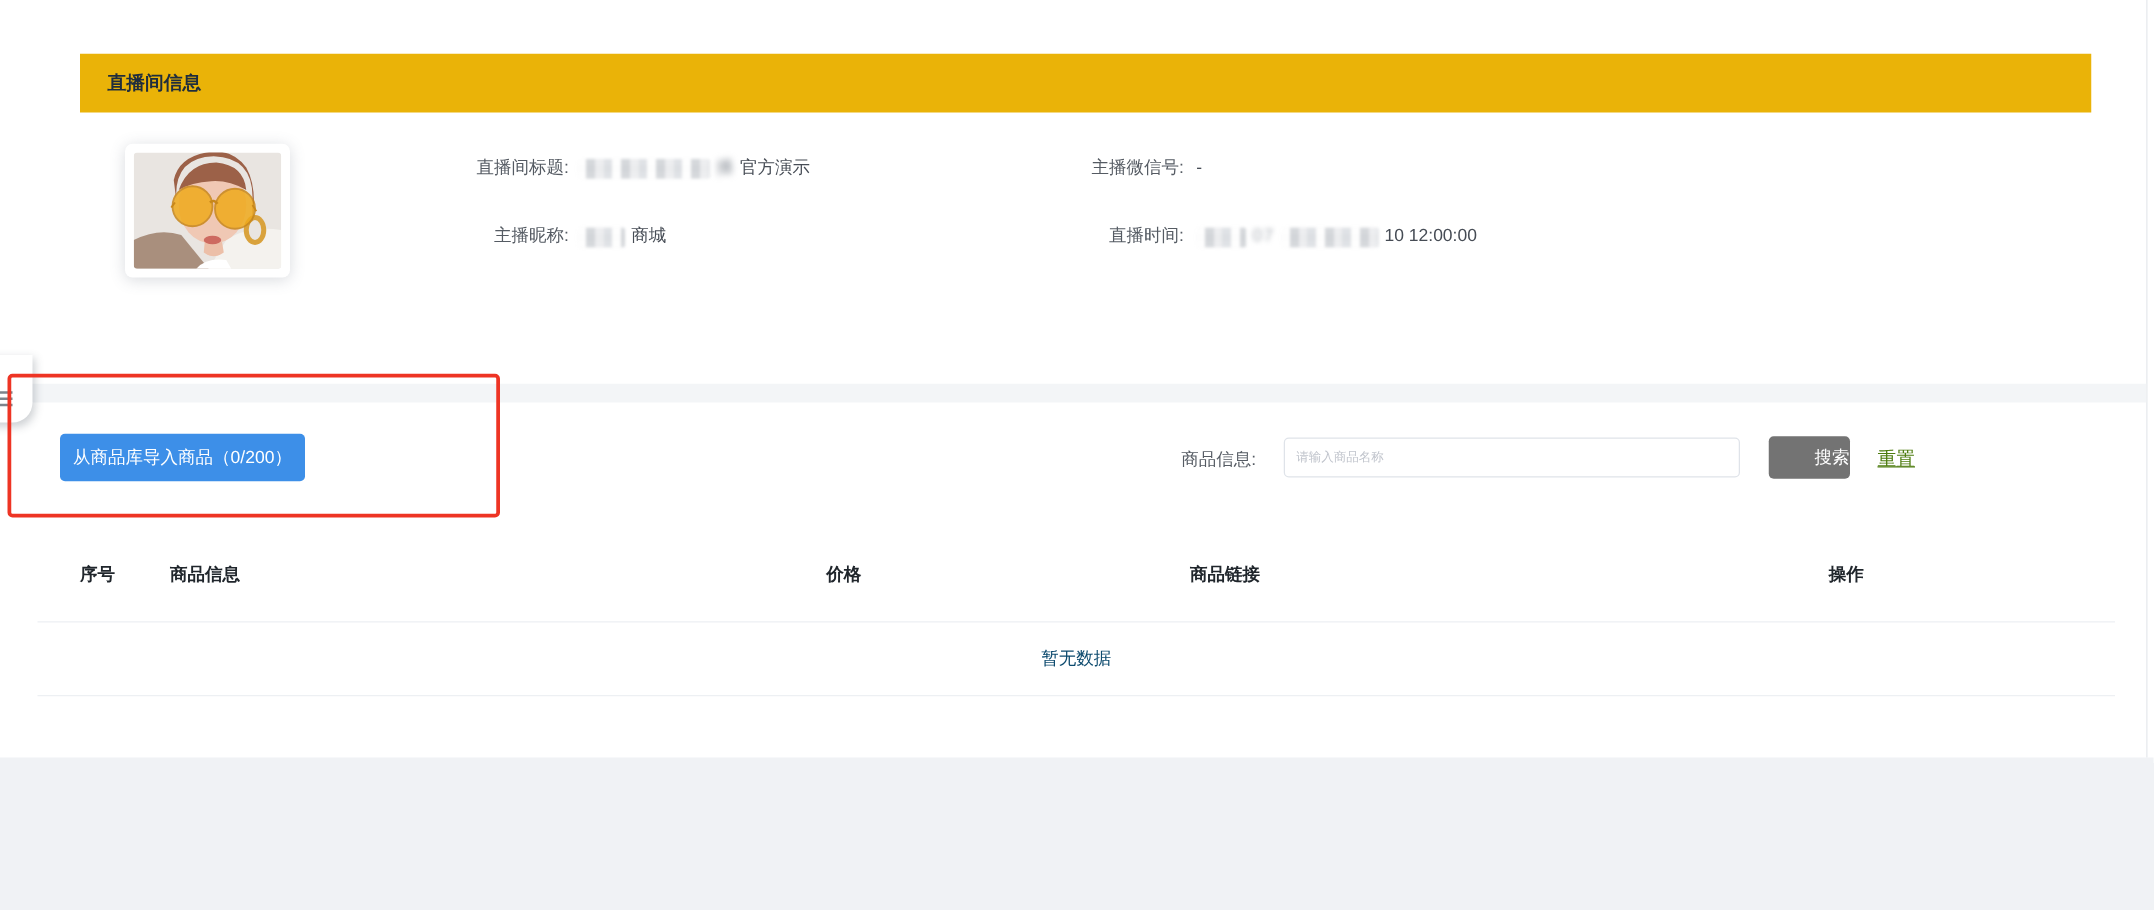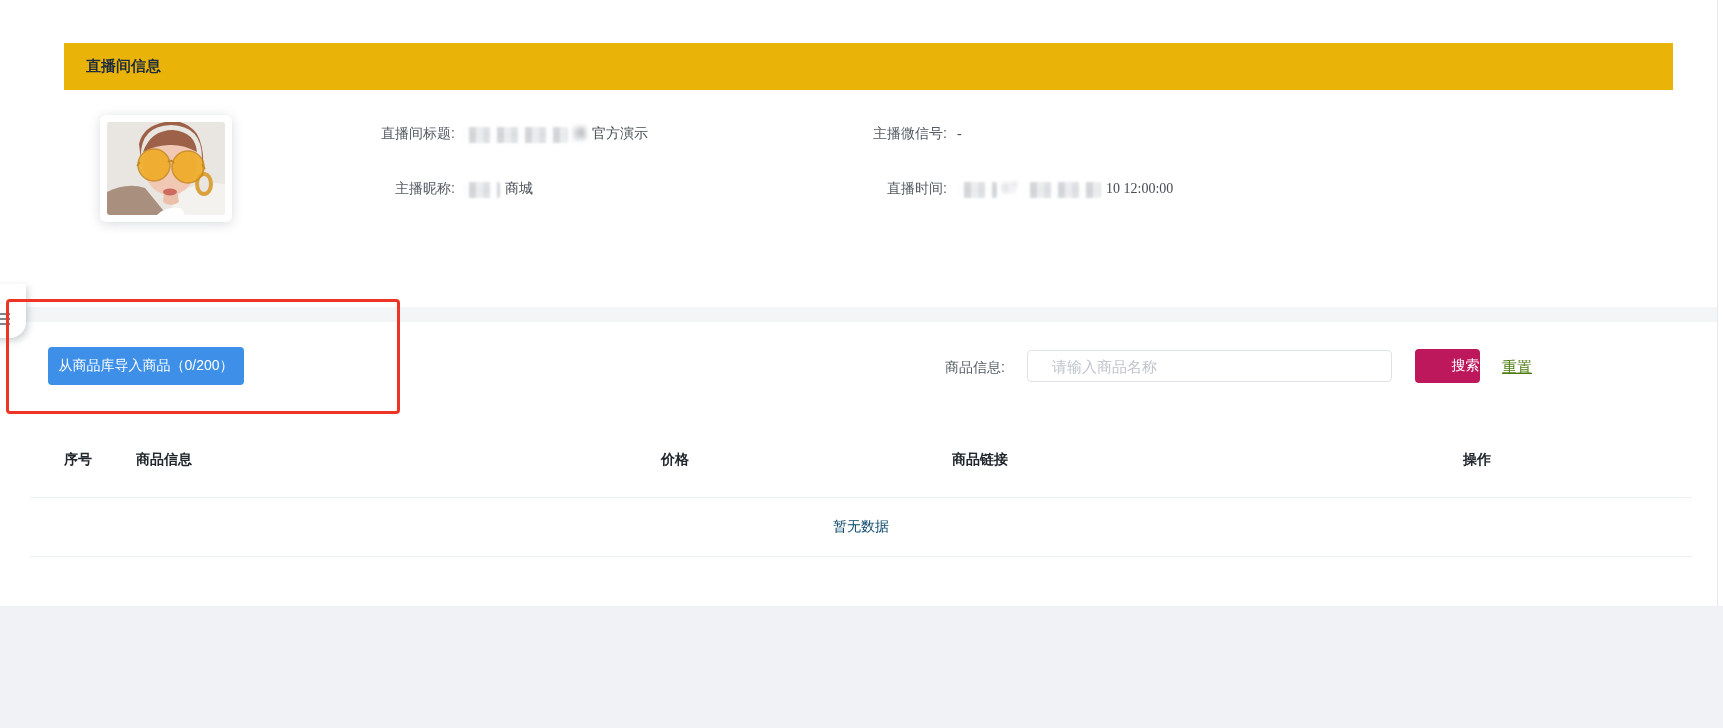--- a/index.html
+++ b/index.html
@@ -32,21 +32,21 @@
   }
   .avatar-frame svg { width:100%; height:100%; border-radius:3px; display:block; }
 
   
   .flabel {
     position:absolute; font-size:14px; color:#555b63;
     text-align:right; height:19px; line-height:19px; white-space:nowrap;
   }
   .fvalue {
     position:absolute; display:flex; align-items:flex-end; gap:5px;
-    font-size:14px; color:#464c55; height:19px; line-height:19px; white-space:nowrap;font-family:Liberation Serif, serif;
+    font-size:14px; color:#464c55; height:19px; line-height:19px; white-space:nowrap;
   }
   .blur-box {
     display:inline-block; height:16px; border-radius:2px;
     background-color:#e9eaec;
     background-image:
       repeating-linear-gradient(90deg, rgba(255,255,255,.95) 0 7px, rgba(208,211,215,.85) 7px 14px, rgba(236,237,239,.9) 14px 21px, rgba(220,223,227,.85) 21px 28px),
       repeating-linear-gradient(0deg, rgba(255,255,255,.4) 0 5px, rgba(0,0,0,.05) 5px 11px);
     filter:blur(1.2px);
   }
   .blur-char { filter:blur(2.5px); color:#8d939b; }
@@ -72,27 +72,27 @@
   .import-btn {
     position:absolute; left:48px; top:347px; width:196px; height:38px;
     background:#3d8fe8; color:#fff; font-size:14px; border:none; border-radius:4px;
     cursor:pointer; z-index:3; font-family:inherit;
   }
 
   
   .search-label { left:945px; top:359px; font-size:14px; color:#555b63;text-align:right; }
   .search-input {
     position:absolute; left:1027px; top:350px; width:365px; height:32px;
-    border:1px solid #dfe3e9; border-radius:4px; padding:0 24px; font-size:15px;
+    border:1px solid #dfe3e9; border-radius:4px; padding:0 9px; font-size:10px;
     color:#464c55; outline:none; font-family:inherit;
   }
   .search-input::placeholder { color:#c0c4cc; }
   .search-btn {
     position:absolute; left:1415px; top:349px; width:65px; height:34px;
-    background:#be185d; color:#fff; font-size:14px; border:none; border-radius:4px;
+    background:#737373; color:#fff; font-size:14px; border:none; border-radius:4px;
     cursor:pointer; font-family:inherit;padding-left:36px;
   }
   .reset-link {
     left:1502px; top:358px; font-size:15px; color:#4d7c0f;
     text-decoration:underline; cursor:pointer;
   }
 
   
   .th { position:absolute; top:451px; font-size:14px; font-weight:bold; color:#20262c; white-space:nowrap; }
   .tdivider { position:absolute; left:30px; width:1662px; height:1px; background:#edf0f3; }

